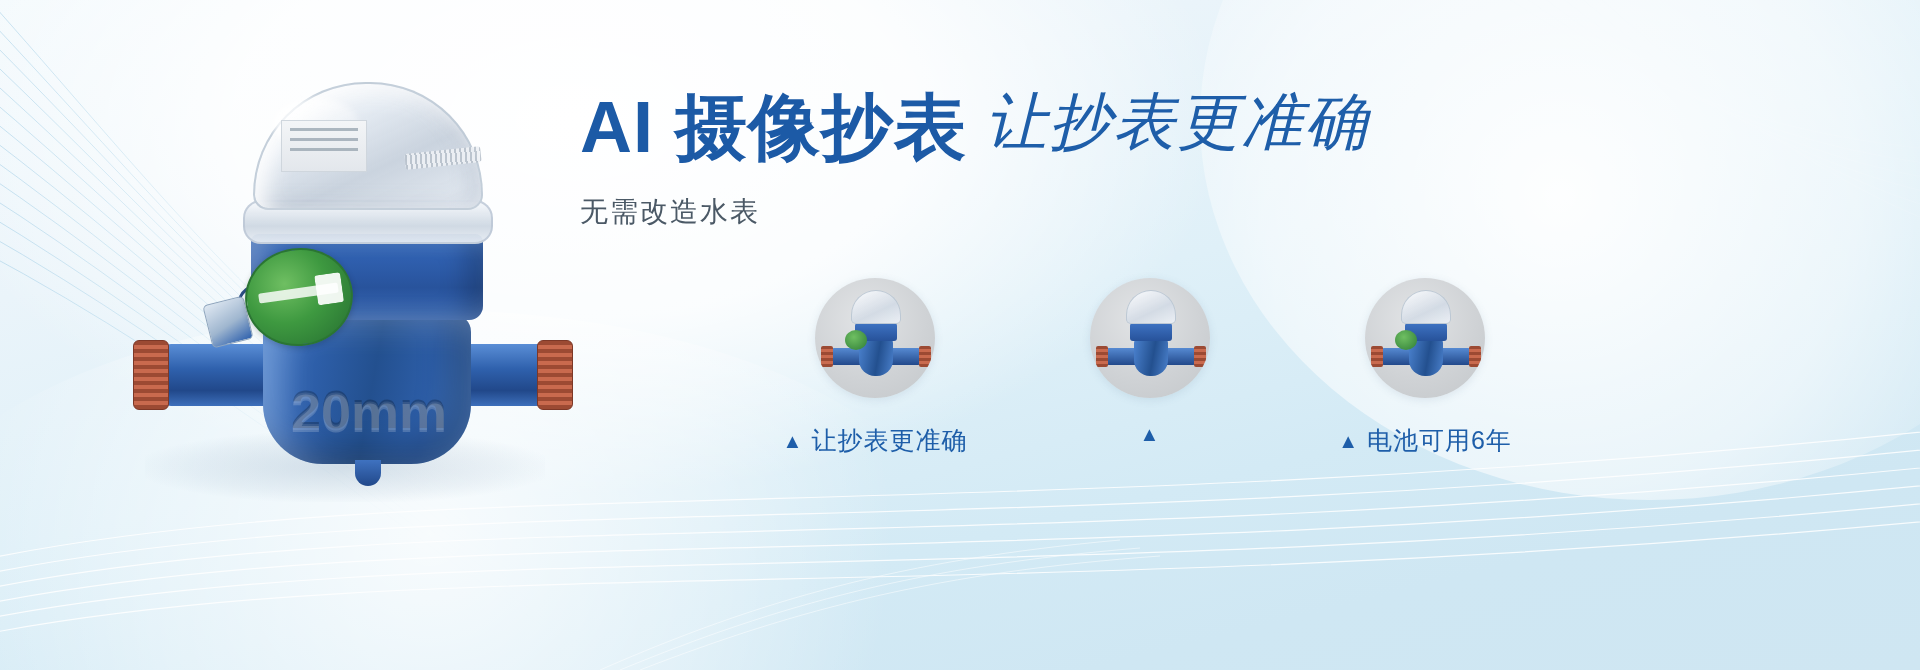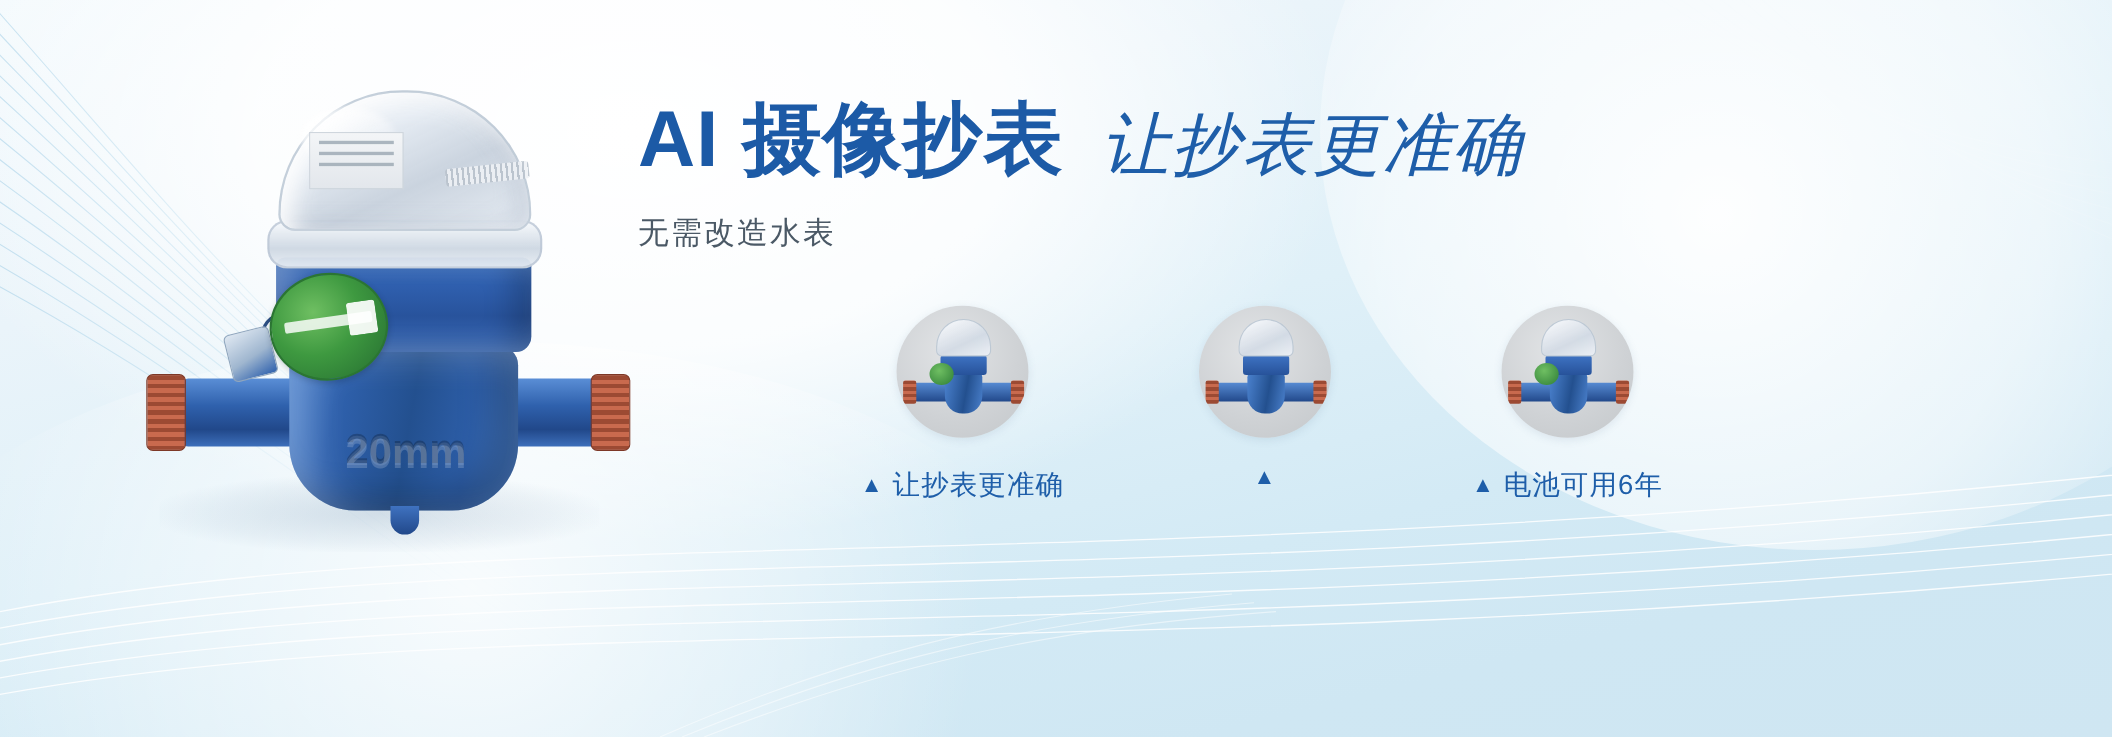--- a/index.html
+++ b/index.html
@@ -101,21 +101,21 @@
     border-radius:3px;
   }
   .pm-body {
     position:absolute; left:178px; top:242px; width:208px; height:150px;
     border-radius:18px 18px 60px 60px;
     background:linear-gradient(100deg,#4b82cf 0%, #2f61ad 22%, #23508f 52%, #2d5ea8 76%, #4a80cc 100%);
     box-shadow: inset 20px 10px 34px rgba(255,255,255,0.22), inset -24px -12px 30px rgba(0,0,0,0.26);
   }
   .pm-body .emboss {
     position:absolute; left:28px; top:72px; width:156px; height:50px;
-    font-size:38px; font-weight:bold; color:rgba(255,255,255,0.10);
+    font-size:54px; font-weight:bold; color:rgba(255,255,255,0.10);
     text-shadow: 0 2px 0 rgba(255,255,255,0.18), 0 -2px 0 rgba(0,0,0,0.22);
     display:flex; align-items:center; justify-content:center;
   }
   .pm-pipe-l, .pm-pipe-r {
     position:absolute; top:272px; height:62px; width:108px;
     background:linear-gradient(180deg,#5a8ed6 0%, #2f61ad 40%, #21488a 75%, #3d6fbb 100%);
     border-radius:8px;
   }
   .pm-pipe-l { left:78px; }
   .pm-pipe-r { left:378px; }
@@ -140,21 +140,21 @@
   .pm-drip {
     position:absolute; left:270px; top:388px; width:26px; height:26px;
     background:linear-gradient(180deg,#3f72c0,#21488a); border-radius:0 0 14px 14px;
   }
 
   
   .text-col {
     position:absolute; left:580px; top:88px; width:1290px;
   }
   .headline {
-    display:flex; align-items:flex-end; gap:34px;
+    display:flex; align-items:flex-start; gap:18px;
     color:#1d5ca8;
     white-space:nowrap;
   }
   .h-main {
     font-size:72px; font-weight:bold; letter-spacing:1px;
     color:#1c5aa6;
     line-height:1.1;
   }
   .h-sub {
     font-size:62px; font-weight:normal; letter-spacing:2px;

